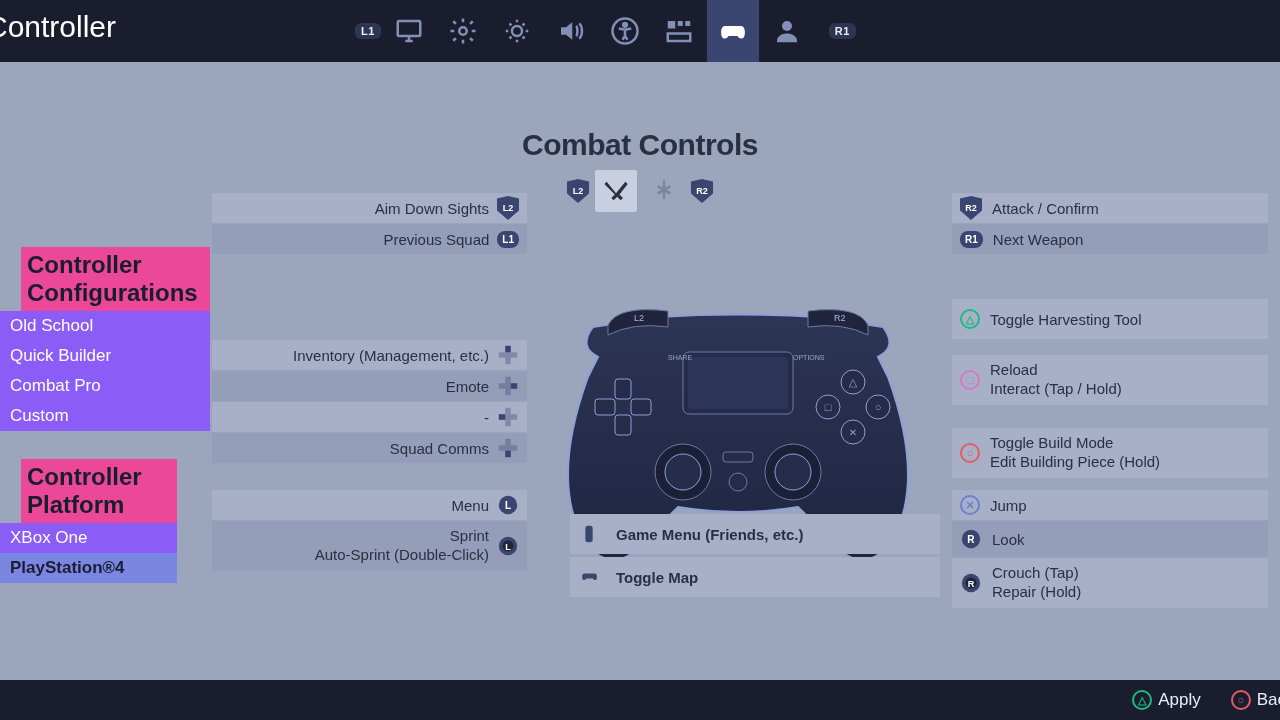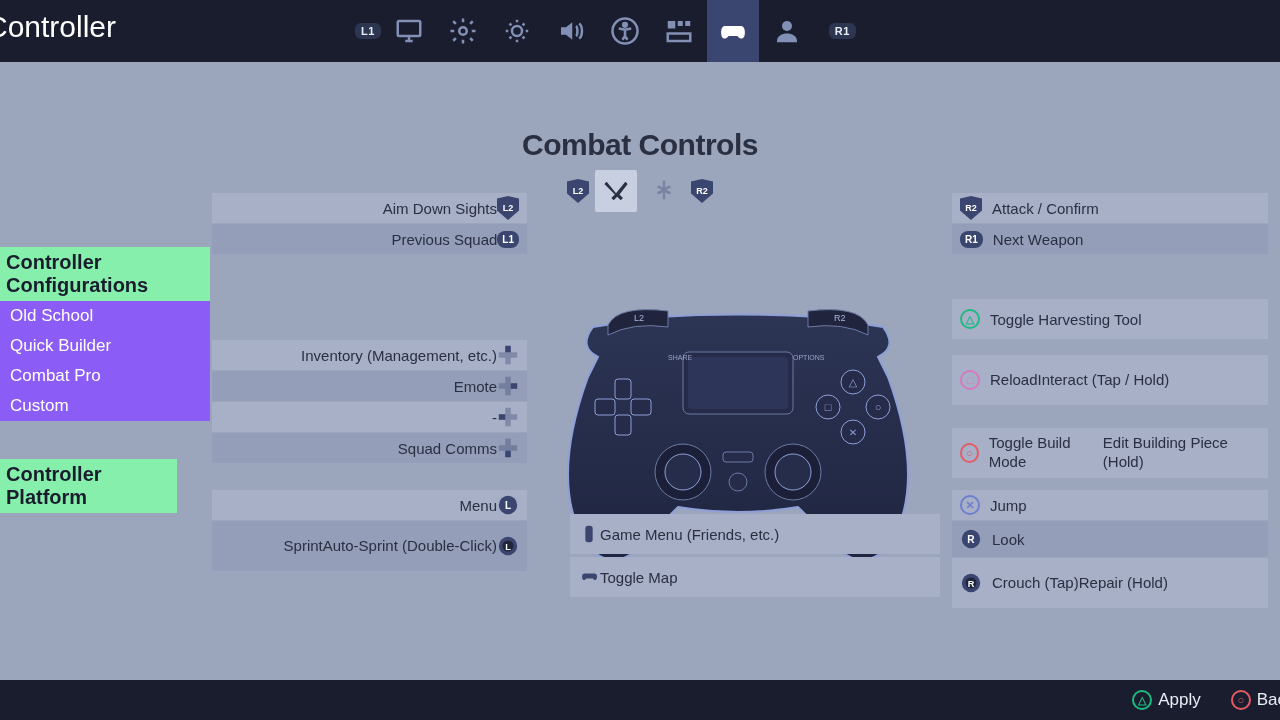--- a/index.html
+++ b/index.html
@@ -84,25 +84,26 @@
     display:flex;align-items:center;justify-content:center;
     border-radius:2px;
     color:#7a83a0;
   }
   .mode-btn.active { background:#c8cfe0; color:#2a2f42; }
   .mode-btn svg{width:28px;height:28px;}
 
   
   .sidebar { position:absolute; left:0; top:185px; width:210px; }
   .side-heading{
-    background:#86efac;
+    background:#ec4899;
     color:#1a1d2e;
-    font-size:20px;
+    font-size:24px;
     font-weight:600;
     padding:4px 6px;
+    margin-left:21px;
   }
   .side-list { background:#8b5cf6; }
   .side-item{
     padding:5px 10px;
     font-size:17px;
     color:#fff;
     cursor:pointer;
   }
   .side-item.selected{
     background:#7a86e0;
@@ -122,40 +123,40 @@
     height:30px;
     display:flex;
     align-items:center;
     padding:0 8px;
     font-size:15px;
     margin-bottom:1px;
   }
   .row.lt{background:#a7b0c7;}
   .row.dk{background:#949eb8;}
   .left-col{ position:absolute;left:212px;width:315px; }
-  .left-col .row{justify-content:flex-end;color:#2a2f42;font-weight:500;}
+  .left-col .row{justify-content:flex-end;color:#2a2f42;font-weight:500;gap:8px;}
   .right-col{ position:absolute;left:952px;width:316px; }
   .right-col .row{justify-content:flex-start;color:#2a2f42;font-weight:500;gap:10px;}
   .icon-slot{
     width:22px;height:22px;display:inline-flex;align-items:center;justify-content:center;
     flex-shrink:0;
   }
   .two-line{height:50px;flex-direction:row;}
-  .two-line .lines{display:flex;flex-direction:row;line-height:1.25;}
+  .two-line .lines{display:flex;flex-direction:column;line-height:1.25;}
 
   
   .controller{
     position:absolute;
     left:538px; top:225px;
     width:400px;height:290px;
   }
   .controller svg{width:100%;height:100%;}
 
   .center-rows{position:absolute;left:570px;top:452px;width:370px;}
-  .center-rows .row{justify-content:flex-start;color:#2a2f42;font-weight:400;gap:0;height:40px;}
+  .center-rows .row{justify-content:flex-start;color:#2a2f42;font-weight:700;gap:16px;height:40px;}
 
   
   .footer{
     position:absolute;bottom:0;left:0;right:0;height:40px;
     background:#1a1d2e;
     display:flex;align-items:center;justify-content:flex-end;
     gap:30px;padding-right:0;
     font-size:17px;
   }
   .footer .fitem{display:flex;align-items:center;gap:6px;color:#e8ecf5;}
@@ -264,20 +265,24 @@
     <div class="side-heading">Controller Configurations</div>
     <div class="side-list">
       <div class="side-item"><span>Old School</span></div>
       <div class="side-item"><span>Quick Builder</span></div>
       <div class="side-item"><span>Combat Pro</span></div>
       <div class="side-item"><span>Custom</span></div>
     </div>
   </div>
   <div class="sidebar2">
     <div class="side-heading">Controller Platform</div>
+    <div class="side-list">
+      <div class="side-item"><span>XBox One</span></div>
+      <div class="side-item selected"><span>PlayStation®4</span></div>
+    </div>
   </div>
 
   <div class="left-col" style="top:131px">
     <div class="row lt">
         <span>Aim Down Sights</span>
         <span class="shield">L2</span>
       </div>
     <div class="row dk">
         <span>Previous Squad</span>
         <span class="badge" style="border-radius:8px;padding:3px 5px">L1</span>

